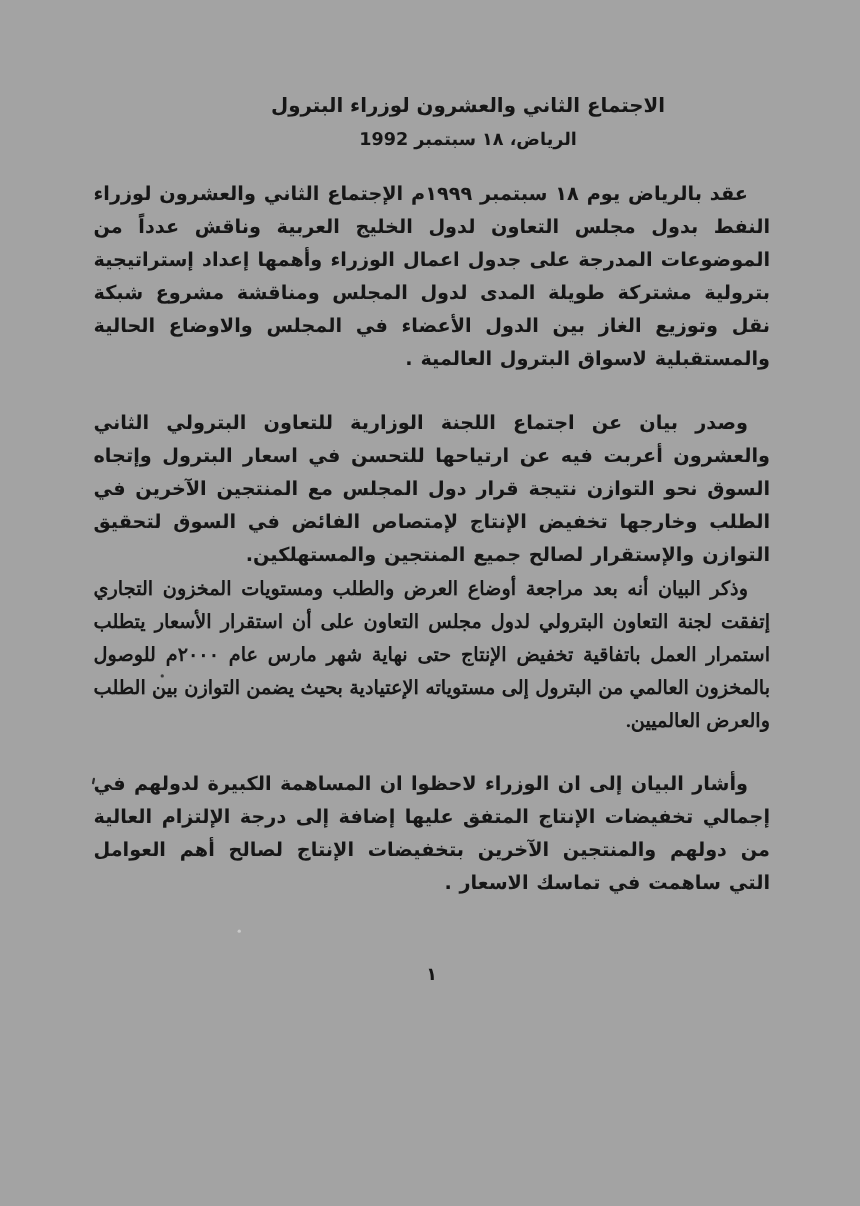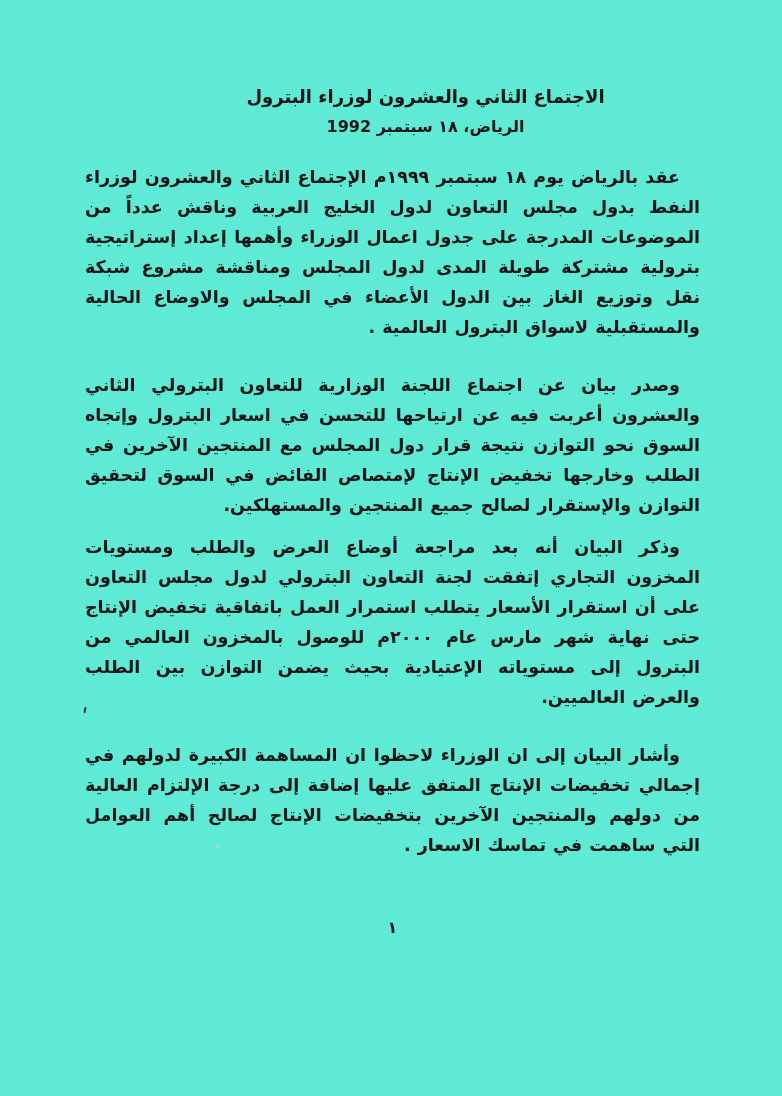--- a/index.html
+++ b/index.html
@@ -1,21 +1,21 @@
 <!DOCTYPE html>
 <html lang="ar"><head>
 <meta charset="utf-8">
 <style>
   * { margin: 0; padding: 0; box-sizing: border-box; }
   html, body { width: 782px; height: 1096px; background: #ffffff; }
   .page {
     position: relative;
     width: 782px;
     height: 1096px;
-    background: #5eead4;
+    background: #a3a3a3;
     color: #161616;
     direction: rtl;
     font-family: "DejaVu Sans", sans-serif;
     overflow: hidden;
   }
   .content { padding: 82px 82px 0 85px; }
   .title-block {
     position: relative;
     left: 33px;
     text-align: center;
@@ -27,21 +27,21 @@
   .para {
     font-size: 17.5px;
     font-weight: bold;
     line-height: 30px;
     text-align: justify;
     text-indent: 20px;
     word-spacing: 1px;
   }
   .para-1 { margin-top: 0; }
   .para-2 { margin-top: 28px; }
-  .para-3 { margin-top: 12px; }
+  .para-3 { margin-top: 0; font-family: Liberation Serif, serif; }
   .para-4 { margin-top: 28px; }
   .para-5 { margin-top: 0; }
   .page-number {
     margin-top: 58px;
     text-align: center;
     font-size: 16px;
     font-weight: bold;
   }
   .speck {
     position: absolute;

